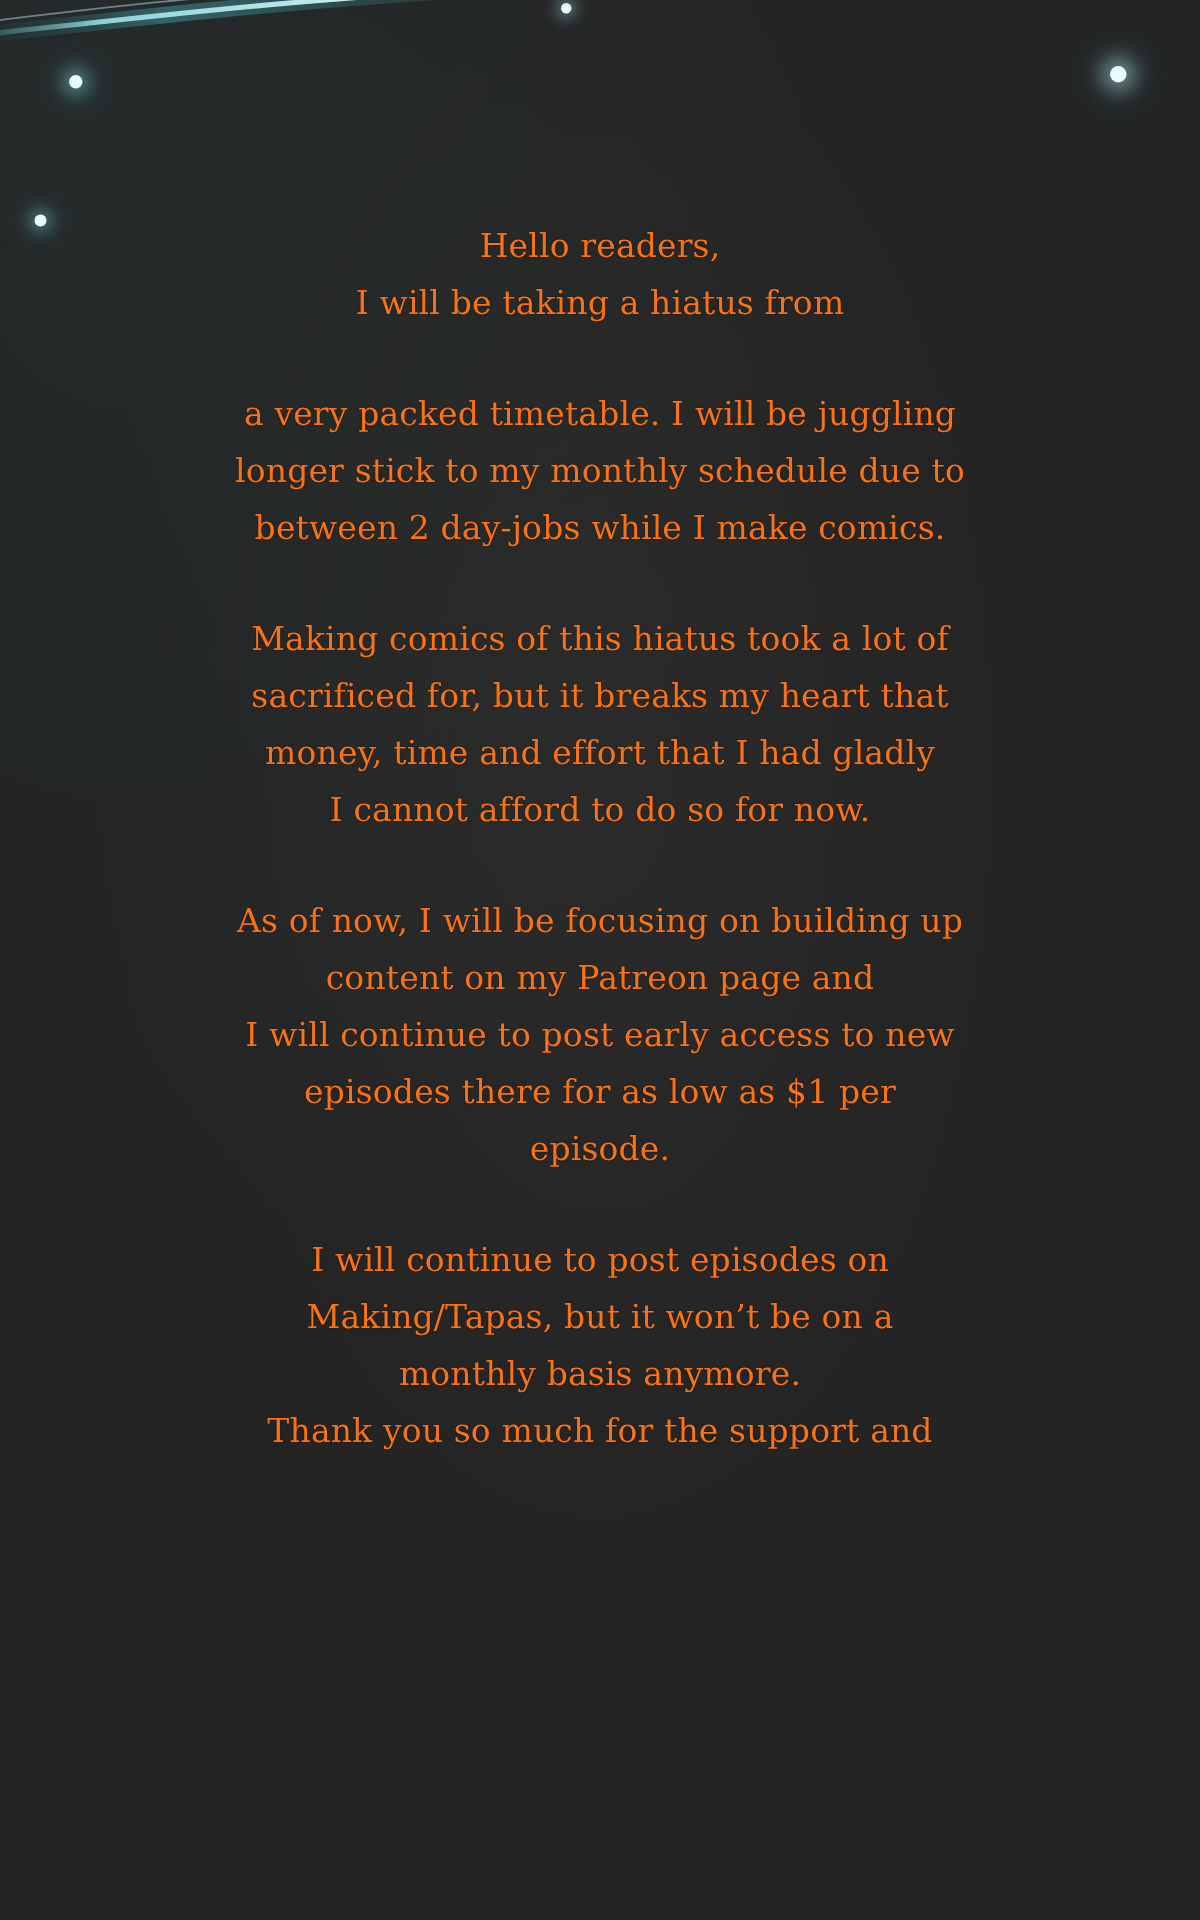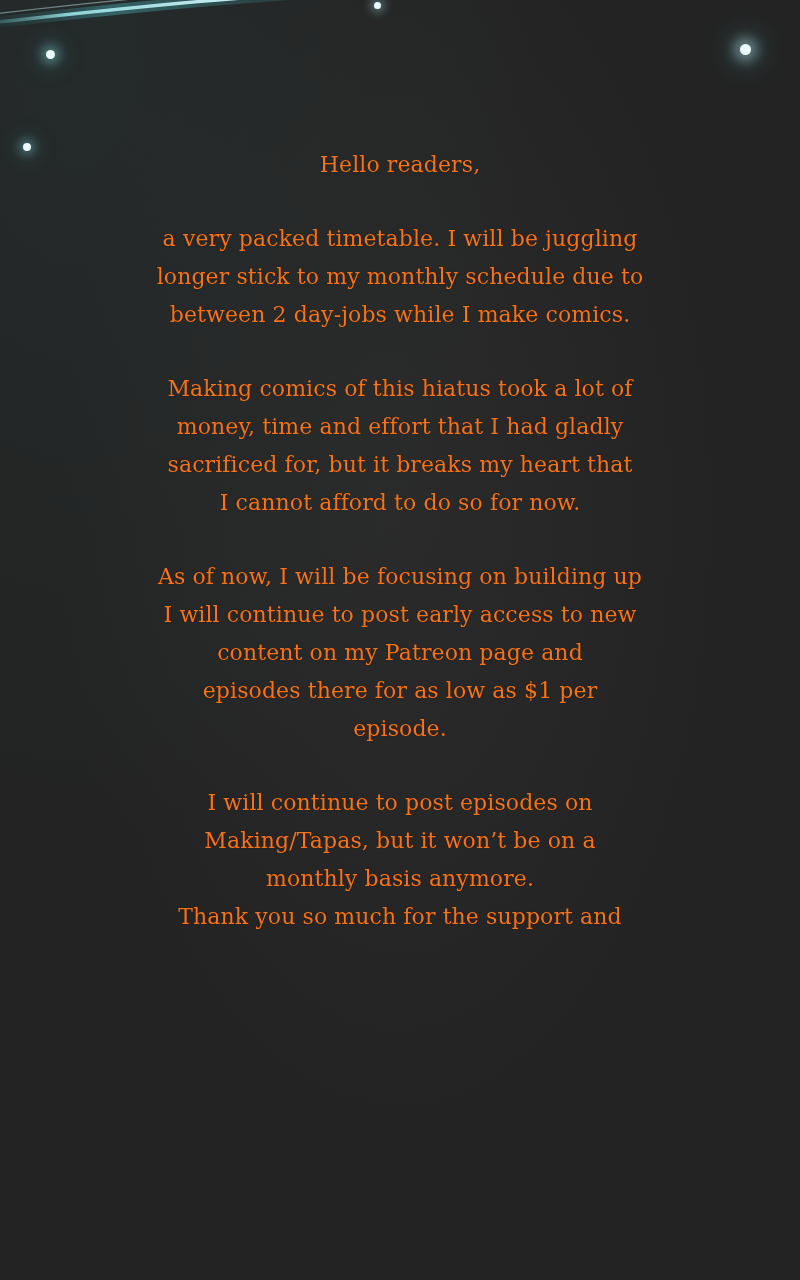--- a/index.html
+++ b/index.html
@@ -110,39 +110,40 @@
 
   <span class="dot d1"></span>
   <span class="dot d2"></span>
   <span class="dot d3"></span>
   <span class="dot d4"></span>
 
   <div class="content">
 
     <p class="para">
       <span class="line">Hello readers,</span>
+      <span class="line">I will be taking a hiatus from</span>
     </p>
 
     <p class="para">
       <span class="line">a very packed timetable. I will be juggling</span>
       <span class="line">longer stick to my monthly schedule due to</span>
       <span class="line">between 2 day-jobs while I make comics.</span>
     </p>
 
     <p class="para">
       <span class="line">Making comics of this hiatus took a lot of</span>
+      <span class="line">sacrificed for, but it breaks my heart that</span>
       <span class="line">money, time and effort that I had gladly</span>
-      <span class="line">sacrificed for, but it breaks my heart that</span>
       <span class="line">I cannot afford to do so for now.</span>
     </p>
 
     <p class="para">
       <span class="line">As of now, I will be focusing on building up</span>
+      <span class="line">content on my Patreon page and</span>
       <span class="line">I will continue to post early access to new</span>
-      <span class="line">content on my Patreon page and</span>
       <span class="line">episodes there for as low as $1 per</span>
       <span class="line">episode.</span>
     </p>
 
     <p class="para">
       <span class="line">I will continue to post episodes on</span>
       <span class="line">Making/Tapas, but it won’t be on a</span>
       <span class="line">monthly basis anymore.</span>
       <span class="line">Thank you so much for the support and</span>
 

